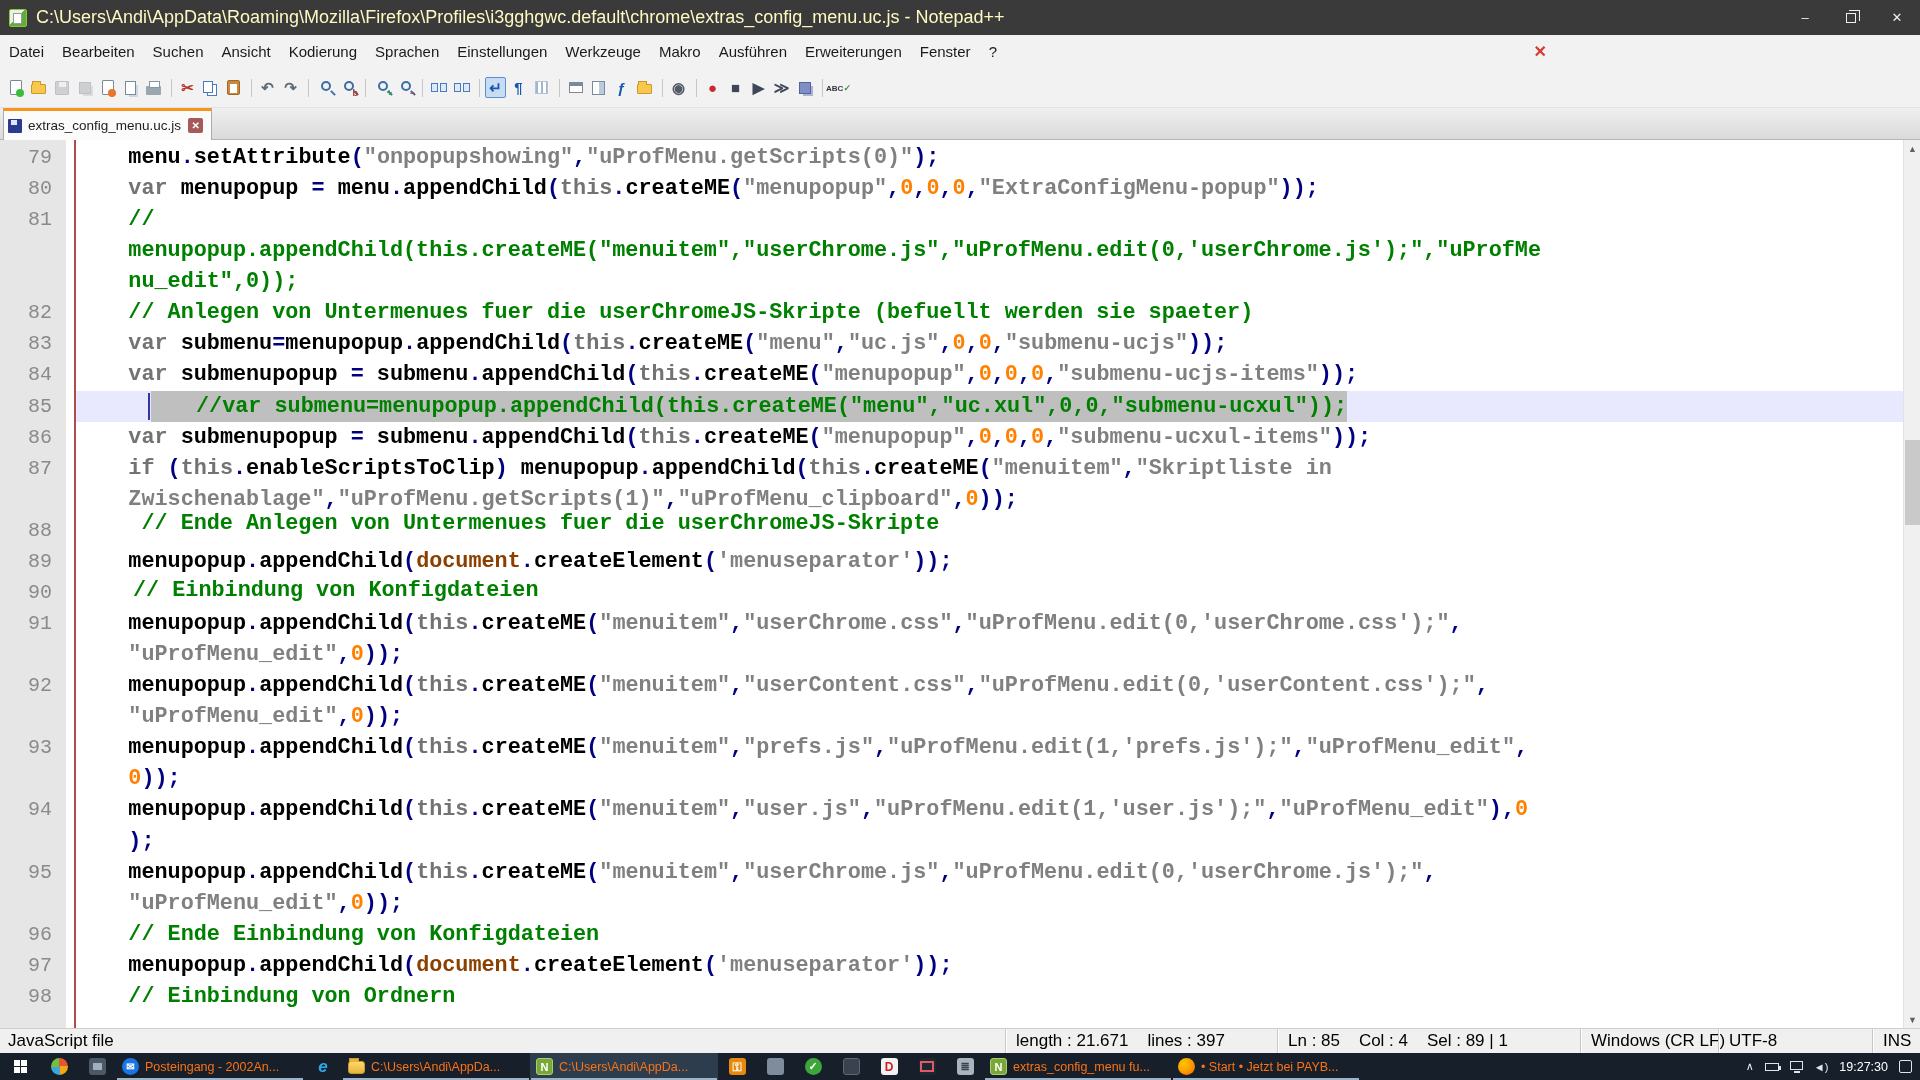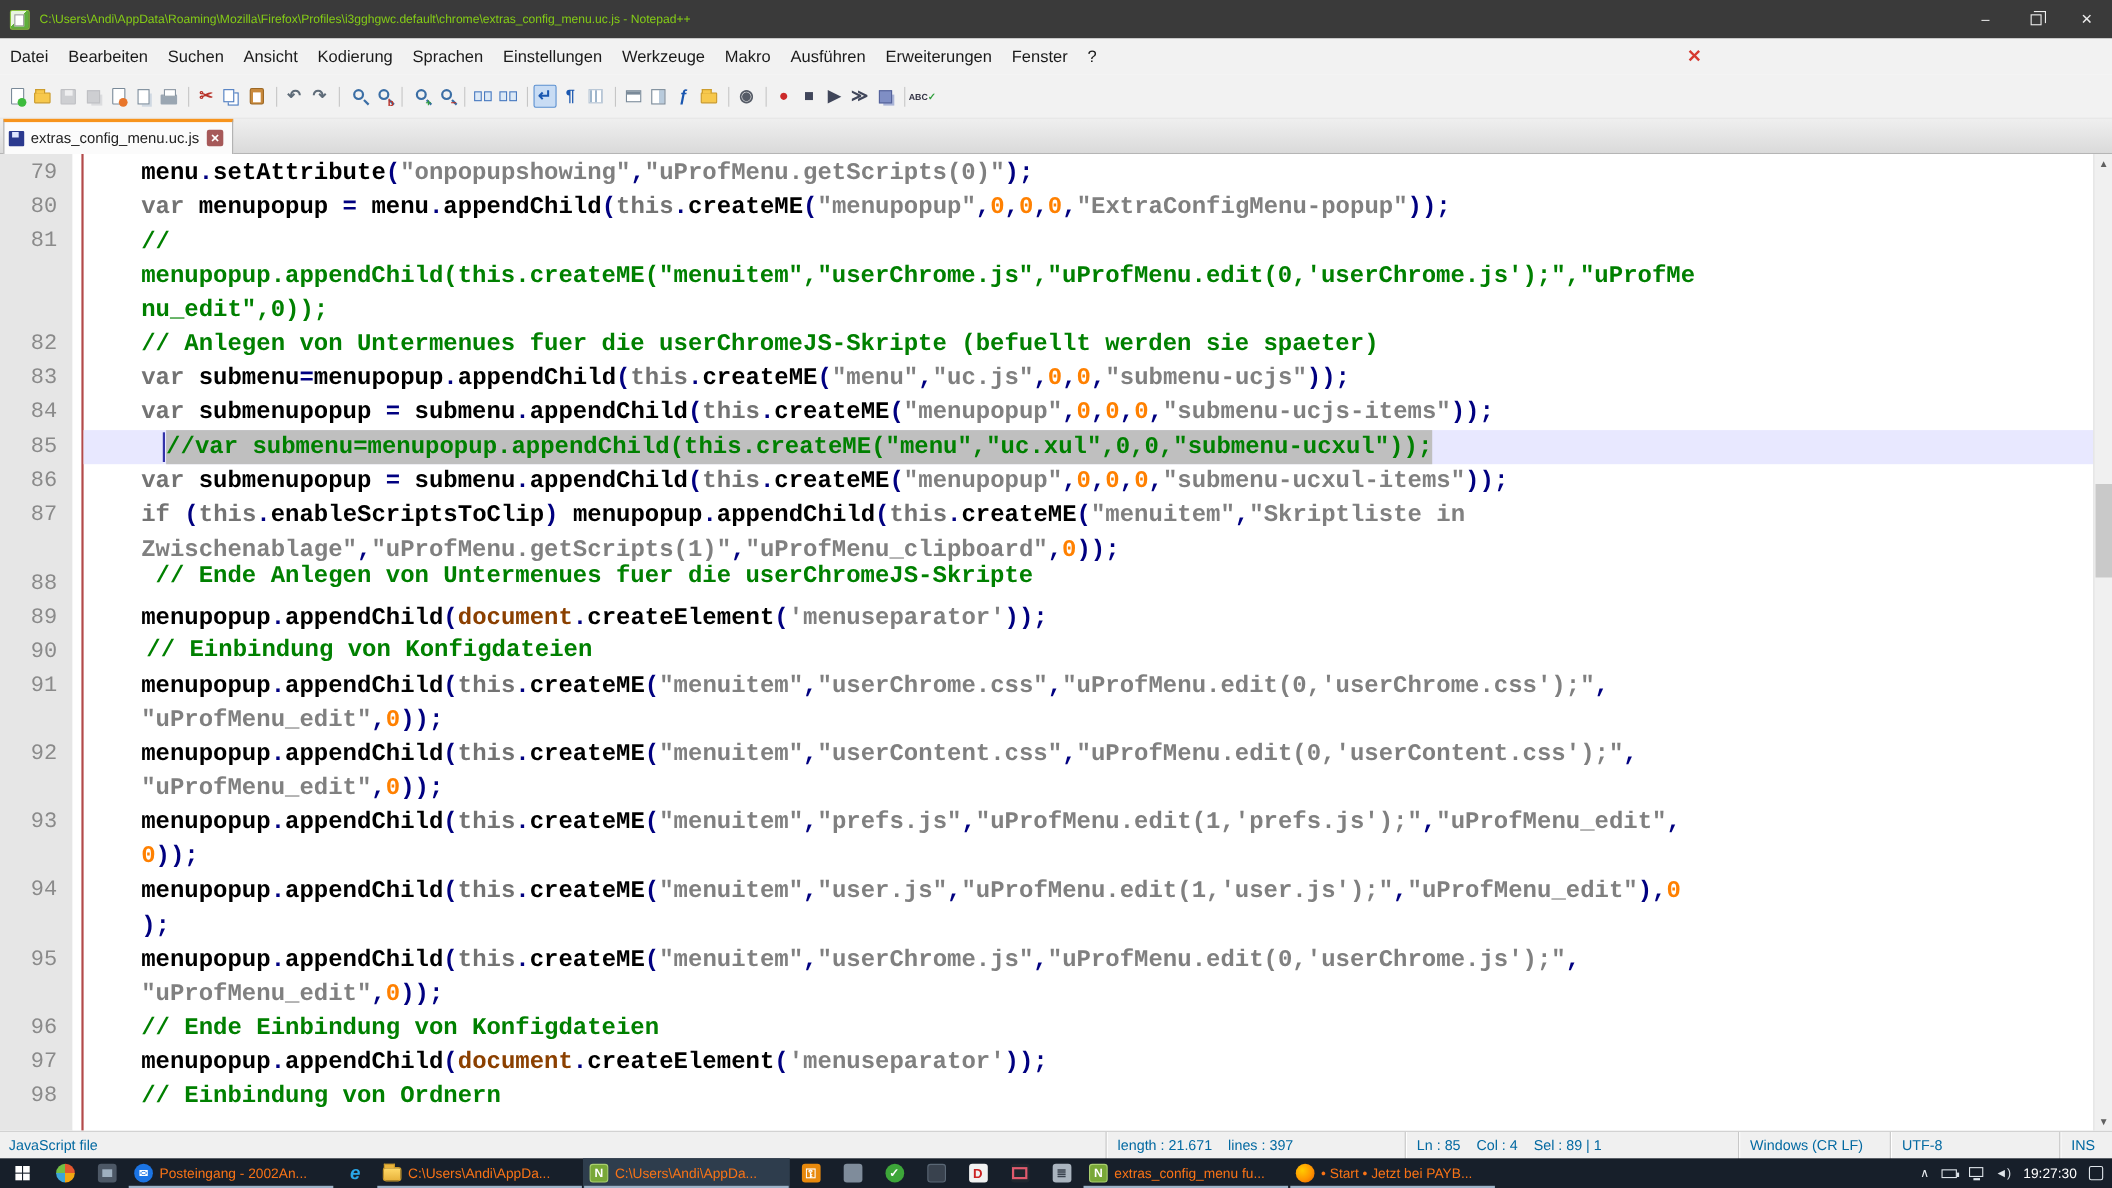--- a/index.html
+++ b/index.html
@@ -6,21 +6,21 @@
   html,body { width:1920px; height:1080px; overflow:hidden; background:#fff;
               font-family:"Liberation Sans", sans-serif; }
 
   
   #titlebar { position:absolute; top:0; left:0; width:1920px; height:35px; background:#3a3a3a;
               display:flex; align-items:center; }
   #app-icon { width:18px; height:18px; margin-left:9px; border-radius:2px;
               background:linear-gradient(135deg,#e8f4e0 45%,#5fae3c 45%); border:1px solid #8cc63f;
               position:relative; }
   #app-icon::after{ content:""; position:absolute; left:3px; top:3px; width:7px; height:9px; background:#fff; border:1px solid #999;}
-  #title-text { color:#84cc16; font-size:11px; margin-left:9px; white-space:nowrap; }
+  #title-text { color:#fef9c3; font-size:18px; margin-left:9px; white-space:nowrap; }
   #win-controls { margin-left:auto; display:flex; height:100%; }
   .wc { width:46px; height:100%; display:flex; align-items:center; justify-content:center;
         color:#eee; font-size:13px; }
   .wc-restore span { display:block; width:10px; height:10px; border:1px solid #eee; position:relative; }
   .wc-restore span::before { content:""; position:absolute; left:2px; top:-4px; width:10px; height:10px;
         border:1px solid #eee; border-left:none; border-bottom:none; }
 
   
   #menubar { position:absolute; top:35px; left:0; width:1920px; height:33px; background:#f2f2f2;
              display:flex; align-items:center; }
@@ -92,21 +92,21 @@
   .tk-s { color:#808080; } .tk-n { color:#ff8000; } .tk-c { color:#008000; }
   .tk-w { color:#8b4000; }
   #vscroll { position:absolute; left:1903px; top:0; width:17px; height:888px; background:#f0f0f0;
              border-left:1px solid #e2e2e2;}
   .varr { position:absolute; left:0; width:17px; height:17px; color:#606060; font-size:9px;
           display:flex; align-items:center; justify-content:center;}
   #vthumb { position:absolute; left:1px; width:15px; background:#c9c9c9;}
 
   
   #statusbar { position:absolute; top:1028px; left:0; width:1920px; height:25px; background:#f0f0f0;
-               border-top:1px solid #cfcfcf; font-size:13px; color:#0369a1;}
+               border-top:1px solid #cfcfcf; font-size:17px; color:#000000;}
   .sb { position:absolute; top:0; height:25px; line-height:24px; padding-left:10px; white-space:pre;
         border-left:1px solid #c8c8c8; box-shadow:inset 1px 0 0 #fff;}
   #sb-type { left:0; width:1005px; border-left:none; box-shadow:none; padding-left:8px;}
   #sb-len { left:1005px; width:272px;} #sb-pos { left:1277px; width:303px;}
   #sb-eol { left:1580px; width:120px;} #sb-enc { left:1718px; width:154px;}
   #sb-ins { left:1872px; width:68px;}
 
   
   #taskbar { position:absolute; top:1053px; left:0; width:1920px; height:27px; background:#171f2a;
              display:flex; align-items:stretch;}
@@ -336,21 +336,21 @@
     </div>
   <div id="code-rows">
       <div class="row" style="top: 2px; padding-left: 52.32px;"><span class="tk-d">menu</span><span class="tk-o">.</span><span class="tk-d">setAttribute</span><span class="tk-o">(</span><span class="tk-s">"onpopupshowing"</span><span class="tk-o">,</span><span class="tk-s">"uProfMenu.getScripts(0)"</span><span class="tk-o">);</span></div>
       <div class="row" style="top: 33.07px; padding-left: 52.32px;"><span class="tk-k">var</span><span class="tk-d"> menupopup </span><span class="tk-o">=</span><span class="tk-d"> menu</span><span class="tk-o">.</span><span class="tk-d">appendChild</span><span class="tk-o">(</span><span class="tk-k">this</span><span class="tk-o">.</span><span class="tk-d">createME</span><span class="tk-o">(</span><span class="tk-s">"menupopup"</span><span class="tk-o">,</span><span class="tk-n">0</span><span class="tk-o">,</span><span class="tk-n">0</span><span class="tk-o">,</span><span class="tk-n">0</span><span class="tk-o">,</span><span class="tk-s">"ExtraConfigMenu-popup"</span><span class="tk-o">));</span></div>
       <div class="row" style="top: 64.14px; padding-left: 52.32px;"><span class="tk-c">//</span></div>
       <div class="row" style="top: 95.21px; padding-left: 52.32px;"><span class="tk-c">menupopup.appendChild(this.createME("menuitem","userChrome.js","uProfMenu.edit(0,'userChrome.js');","uProfMe</span></div>
       <div class="row" style="top: 126.28px; padding-left: 52.32px;"><span class="tk-c">nu_edit",0));</span></div>
       <div class="row" style="top: 157.35px; padding-left: 52.32px;"><span class="tk-c">// Anlegen von Untermenues fuer die userChromeJS-Skripte (befuellt werden sie spaeter)</span></div>
       <div class="row" style="top: 188.42px; padding-left: 52.32px;"><span class="tk-k">var</span><span class="tk-d"> submenu</span><span class="tk-o">=</span><span class="tk-d">menupopup</span><span class="tk-o">.</span><span class="tk-d">appendChild</span><span class="tk-o">(</span><span class="tk-k">this</span><span class="tk-o">.</span><span class="tk-d">createME</span><span class="tk-o">(</span><span class="tk-s">"menu"</span><span class="tk-o">,</span><span class="tk-s">"uc.js"</span><span class="tk-o">,</span><span class="tk-n">0</span><span class="tk-o">,</span><span class="tk-n">0</span><span class="tk-o">,</span><span class="tk-s">"submenu-ucjs"</span><span class="tk-o">));</span></div>
       <div class="row" style="top: 219.49px; padding-left: 52.32px;"><span class="tk-k">var</span><span class="tk-d"> submenupopup </span><span class="tk-o">=</span><span class="tk-d"> submenu</span><span class="tk-o">.</span><span class="tk-d">appendChild</span><span class="tk-o">(</span><span class="tk-k">this</span><span class="tk-o">.</span><span class="tk-d">createME</span><span class="tk-o">(</span><span class="tk-s">"menupopup"</span><span class="tk-o">,</span><span class="tk-n">0</span><span class="tk-o">,</span><span class="tk-n">0</span><span class="tk-o">,</span><span class="tk-n">0</span><span class="tk-o">,</span><span class="tk-s">"submenu-ucjs-items"</span><span class="tk-o">));</span></div>
-      <div class="row sel" style="top: 250.56px;"><div id="caret" style="left: 72px; top: 2px;"></div><span class="selbg" style="margin-left: 75px;"><span class="tk-c">//var submenu=menupopup.appendChild(this.createME("menu","uc.xul",0,0,"submenu-ucxul"));</span></span></div>
+      <div class="row sel" style="top: 250.56px;"><div id="caret" style="left: 72px; top: 2px;"></div><span class="selbg" style="margin-left: 75px; padding-left: 45px;"><span class="tk-c">//var submenu=menupopup.appendChild(this.createME("menu","uc.xul",0,0,"submenu-ucxul"));</span></span></div>
       <div class="row" style="top: 281.63px; padding-left: 52.32px;"><span class="tk-k">var</span><span class="tk-d"> submenupopup </span><span class="tk-o">=</span><span class="tk-d"> submenu</span><span class="tk-o">.</span><span class="tk-d">appendChild</span><span class="tk-o">(</span><span class="tk-k">this</span><span class="tk-o">.</span><span class="tk-d">createME</span><span class="tk-o">(</span><span class="tk-s">"menupopup"</span><span class="tk-o">,</span><span class="tk-n">0</span><span class="tk-o">,</span><span class="tk-n">0</span><span class="tk-o">,</span><span class="tk-n">0</span><span class="tk-o">,</span><span class="tk-s">"submenu-ucxul-items"</span><span class="tk-o">));</span></div>
       <div class="row" style="top: 312.7px; padding-left: 52.32px;"><span class="tk-k">if</span><span class="tk-d"> </span><span class="tk-o">(</span><span class="tk-k">this</span><span class="tk-o">.</span><span class="tk-d">enableScriptsToClip</span><span class="tk-o">)</span><span class="tk-d"> menupopup</span><span class="tk-o">.</span><span class="tk-d">appendChild</span><span class="tk-o">(</span><span class="tk-k">this</span><span class="tk-o">.</span><span class="tk-d">createME</span><span class="tk-o">(</span><span class="tk-s">"menuitem"</span><span class="tk-o">,</span><span class="tk-s">"Skriptliste in</span></div>
       <div class="row" style="top: 343.77px; padding-left: 52.32px;"><span class="tk-s">Zwischenablage"</span><span class="tk-o">,</span><span class="tk-s">"uProfMenu.getScripts(1)"</span><span class="tk-o">,</span><span class="tk-s">"uProfMenu_clipboard"</span><span class="tk-o">,</span><span class="tk-n">0</span><span class="tk-o">));</span></div>
       <div class="row" style="top: 368px; padding-left: 65.4px;"><span class="tk-c">// Ende Anlegen von Untermenues fuer die userChromeJS-Skripte</span></div>
       <div class="row" style="top: 405.91px; padding-left: 52.32px;"><span class="tk-d">menupopup</span><span class="tk-o">.</span><span class="tk-d">appendChild</span><span class="tk-o">(</span><span class="tk-w">document</span><span class="tk-o">.</span><span class="tk-d">createElement</span><span class="tk-o">(</span><span class="tk-s">'menuseparator'</span><span class="tk-o">));</span></div>
       <div class="row" style="top: 435px; padding-left: 57px;"><span class="tk-c">// Einbindung von Konfigdateien</span></div>
       <div class="row" style="top: 468.05px; padding-left: 52.32px;"><span class="tk-d">menupopup</span><span class="tk-o">.</span><span class="tk-d">appendChild</span><span class="tk-o">(</span><span class="tk-k">this</span><span class="tk-o">.</span><span class="tk-d">createME</span><span class="tk-o">(</span><span class="tk-s">"menuitem"</span><span class="tk-o">,</span><span class="tk-s">"userChrome.css"</span><span class="tk-o">,</span><span class="tk-s">"uProfMenu.edit(0,'userChrome.css');"</span><span class="tk-o">,</span></div>
       <div class="row" style="top: 499.12px; padding-left: 52.32px;"><span class="tk-s">"uProfMenu_edit"</span><span class="tk-o">,</span><span class="tk-n">0</span><span class="tk-o">));</span></div>
       <div class="row" style="top: 530.19px; padding-left: 52.32px;"><span class="tk-d">menupopup</span><span class="tk-o">.</span><span class="tk-d">appendChild</span><span class="tk-o">(</span><span class="tk-k">this</span><span class="tk-o">.</span><span class="tk-d">createME</span><span class="tk-o">(</span><span class="tk-s">"menuitem"</span><span class="tk-o">,</span><span class="tk-s">"userContent.css"</span><span class="tk-o">,</span><span class="tk-s">"uProfMenu.edit(0,'userContent.css');"</span><span class="tk-o">,</span></div>
       <div class="row" style="top: 561.26px; padding-left: 52.32px;"><span class="tk-s">"uProfMenu_edit"</span><span class="tk-o">,</span><span class="tk-n">0</span><span class="tk-o">));</span></div>

